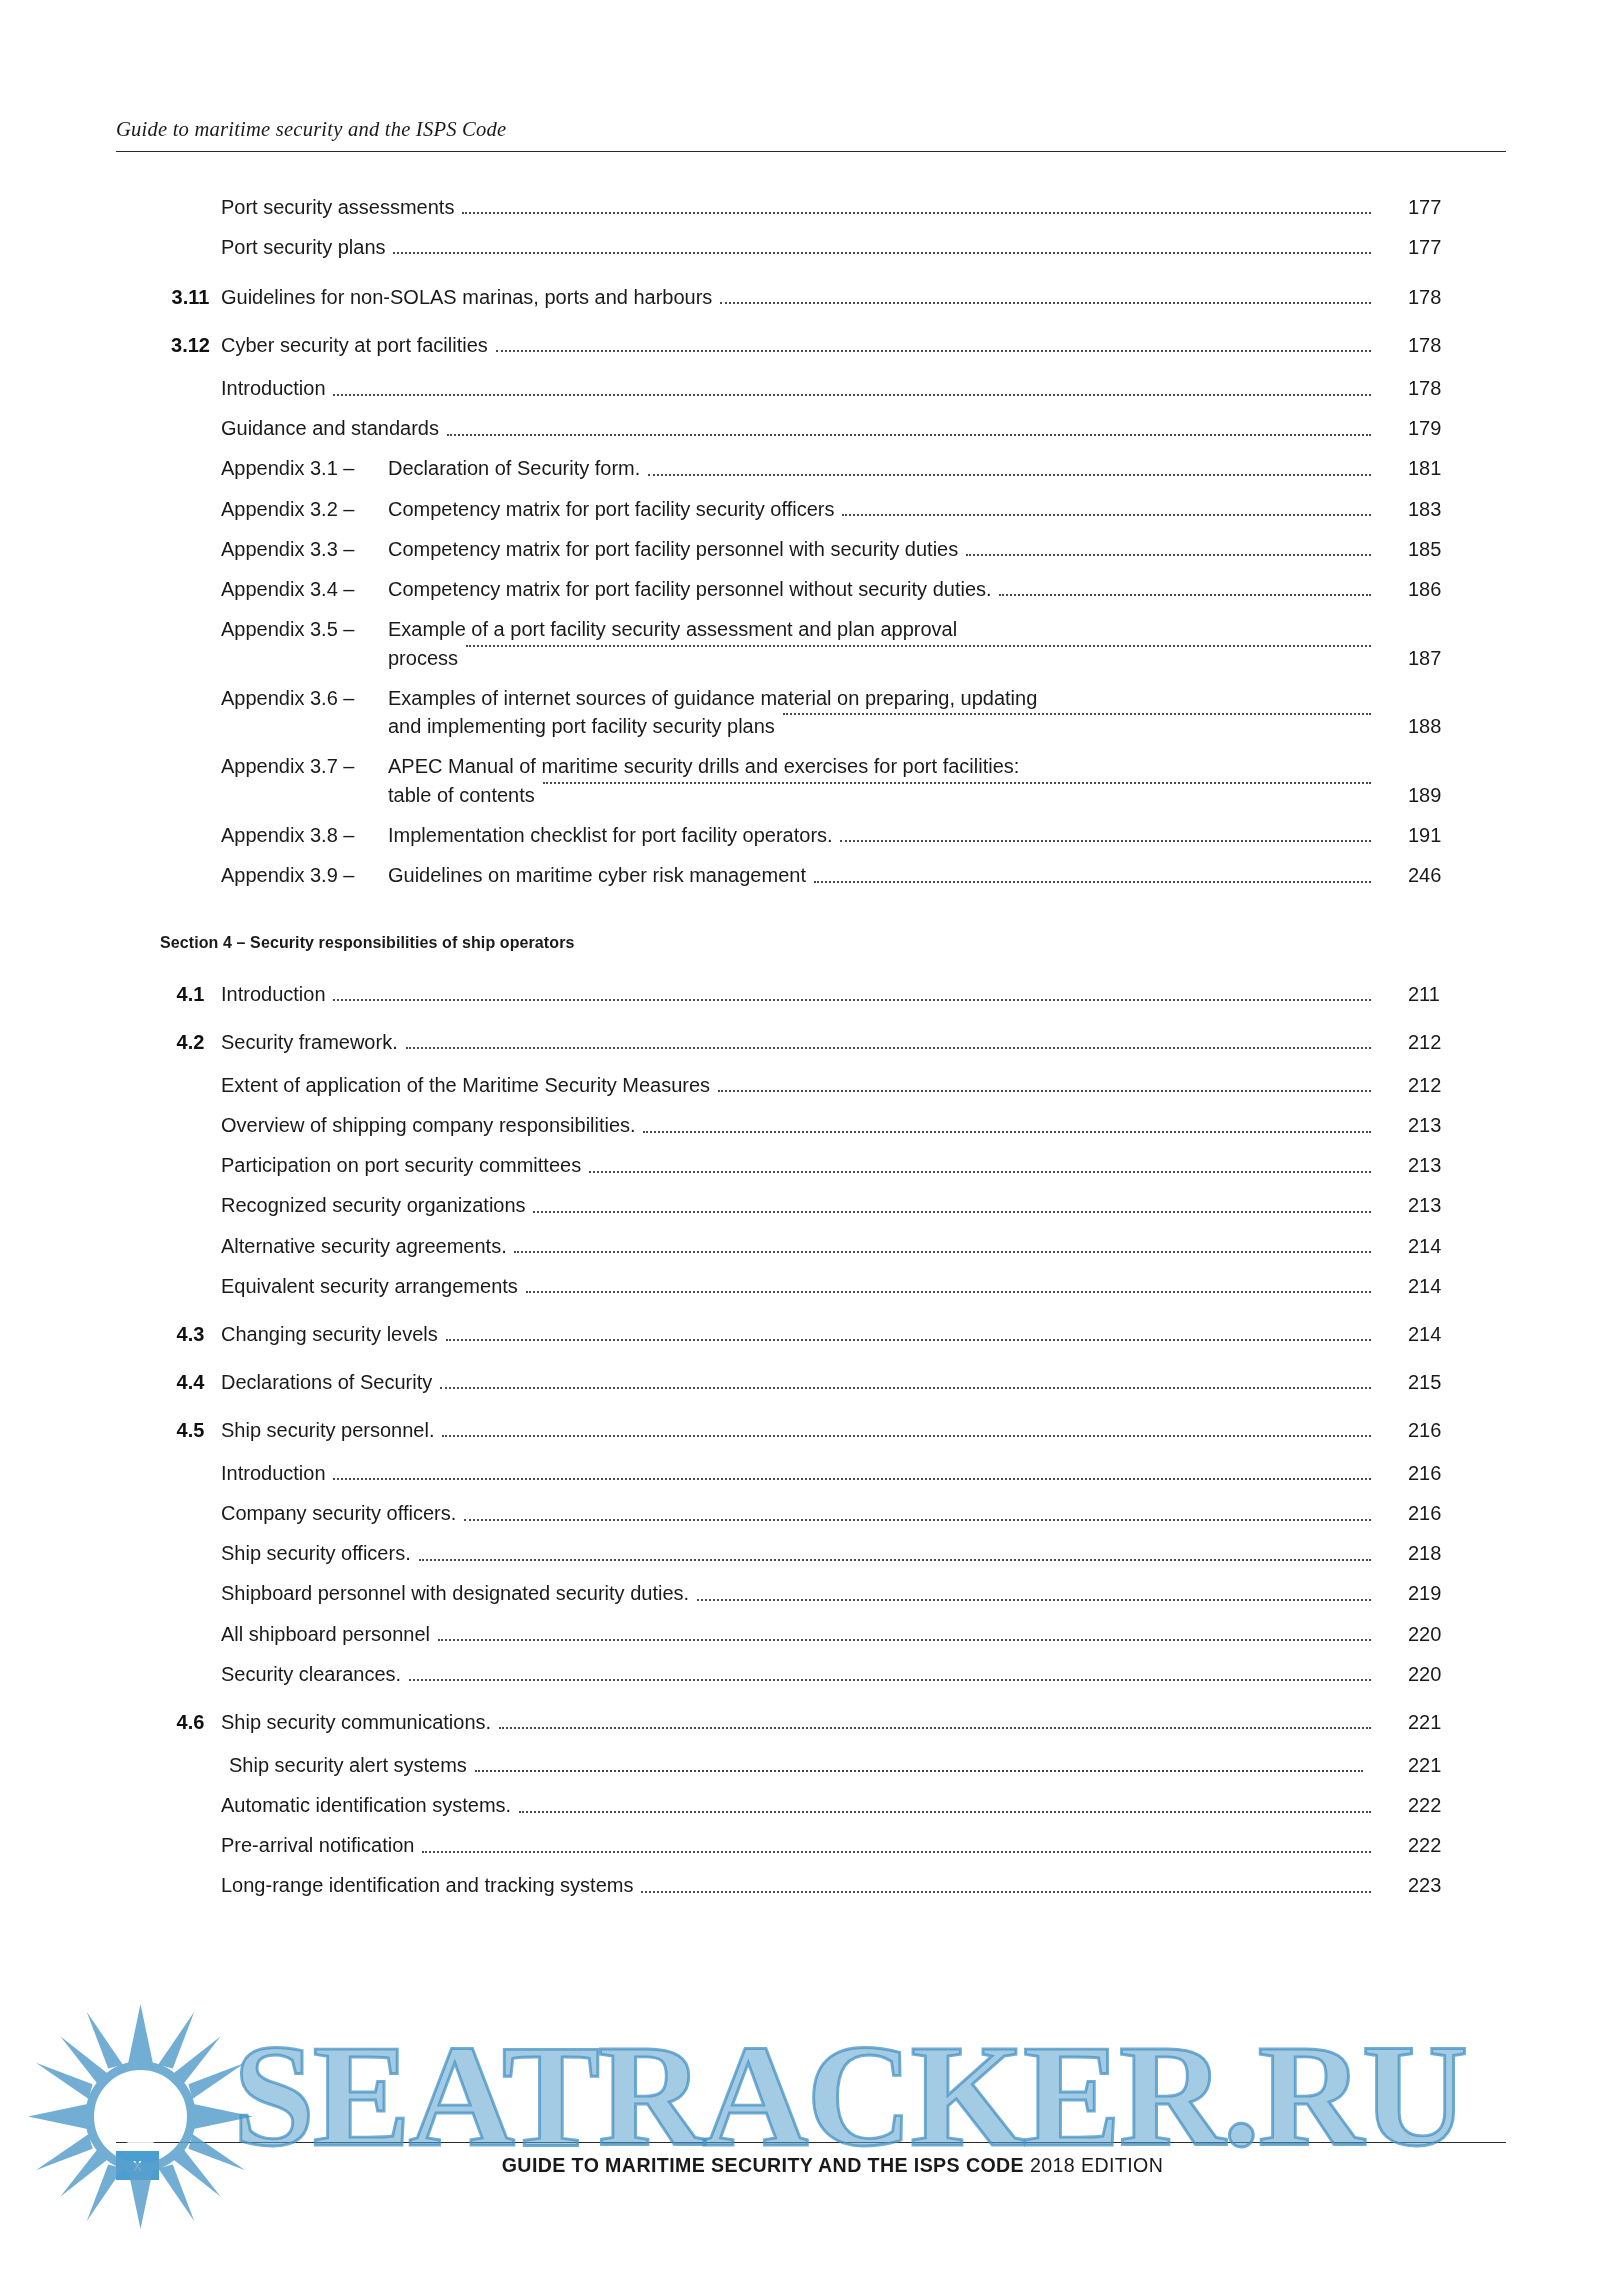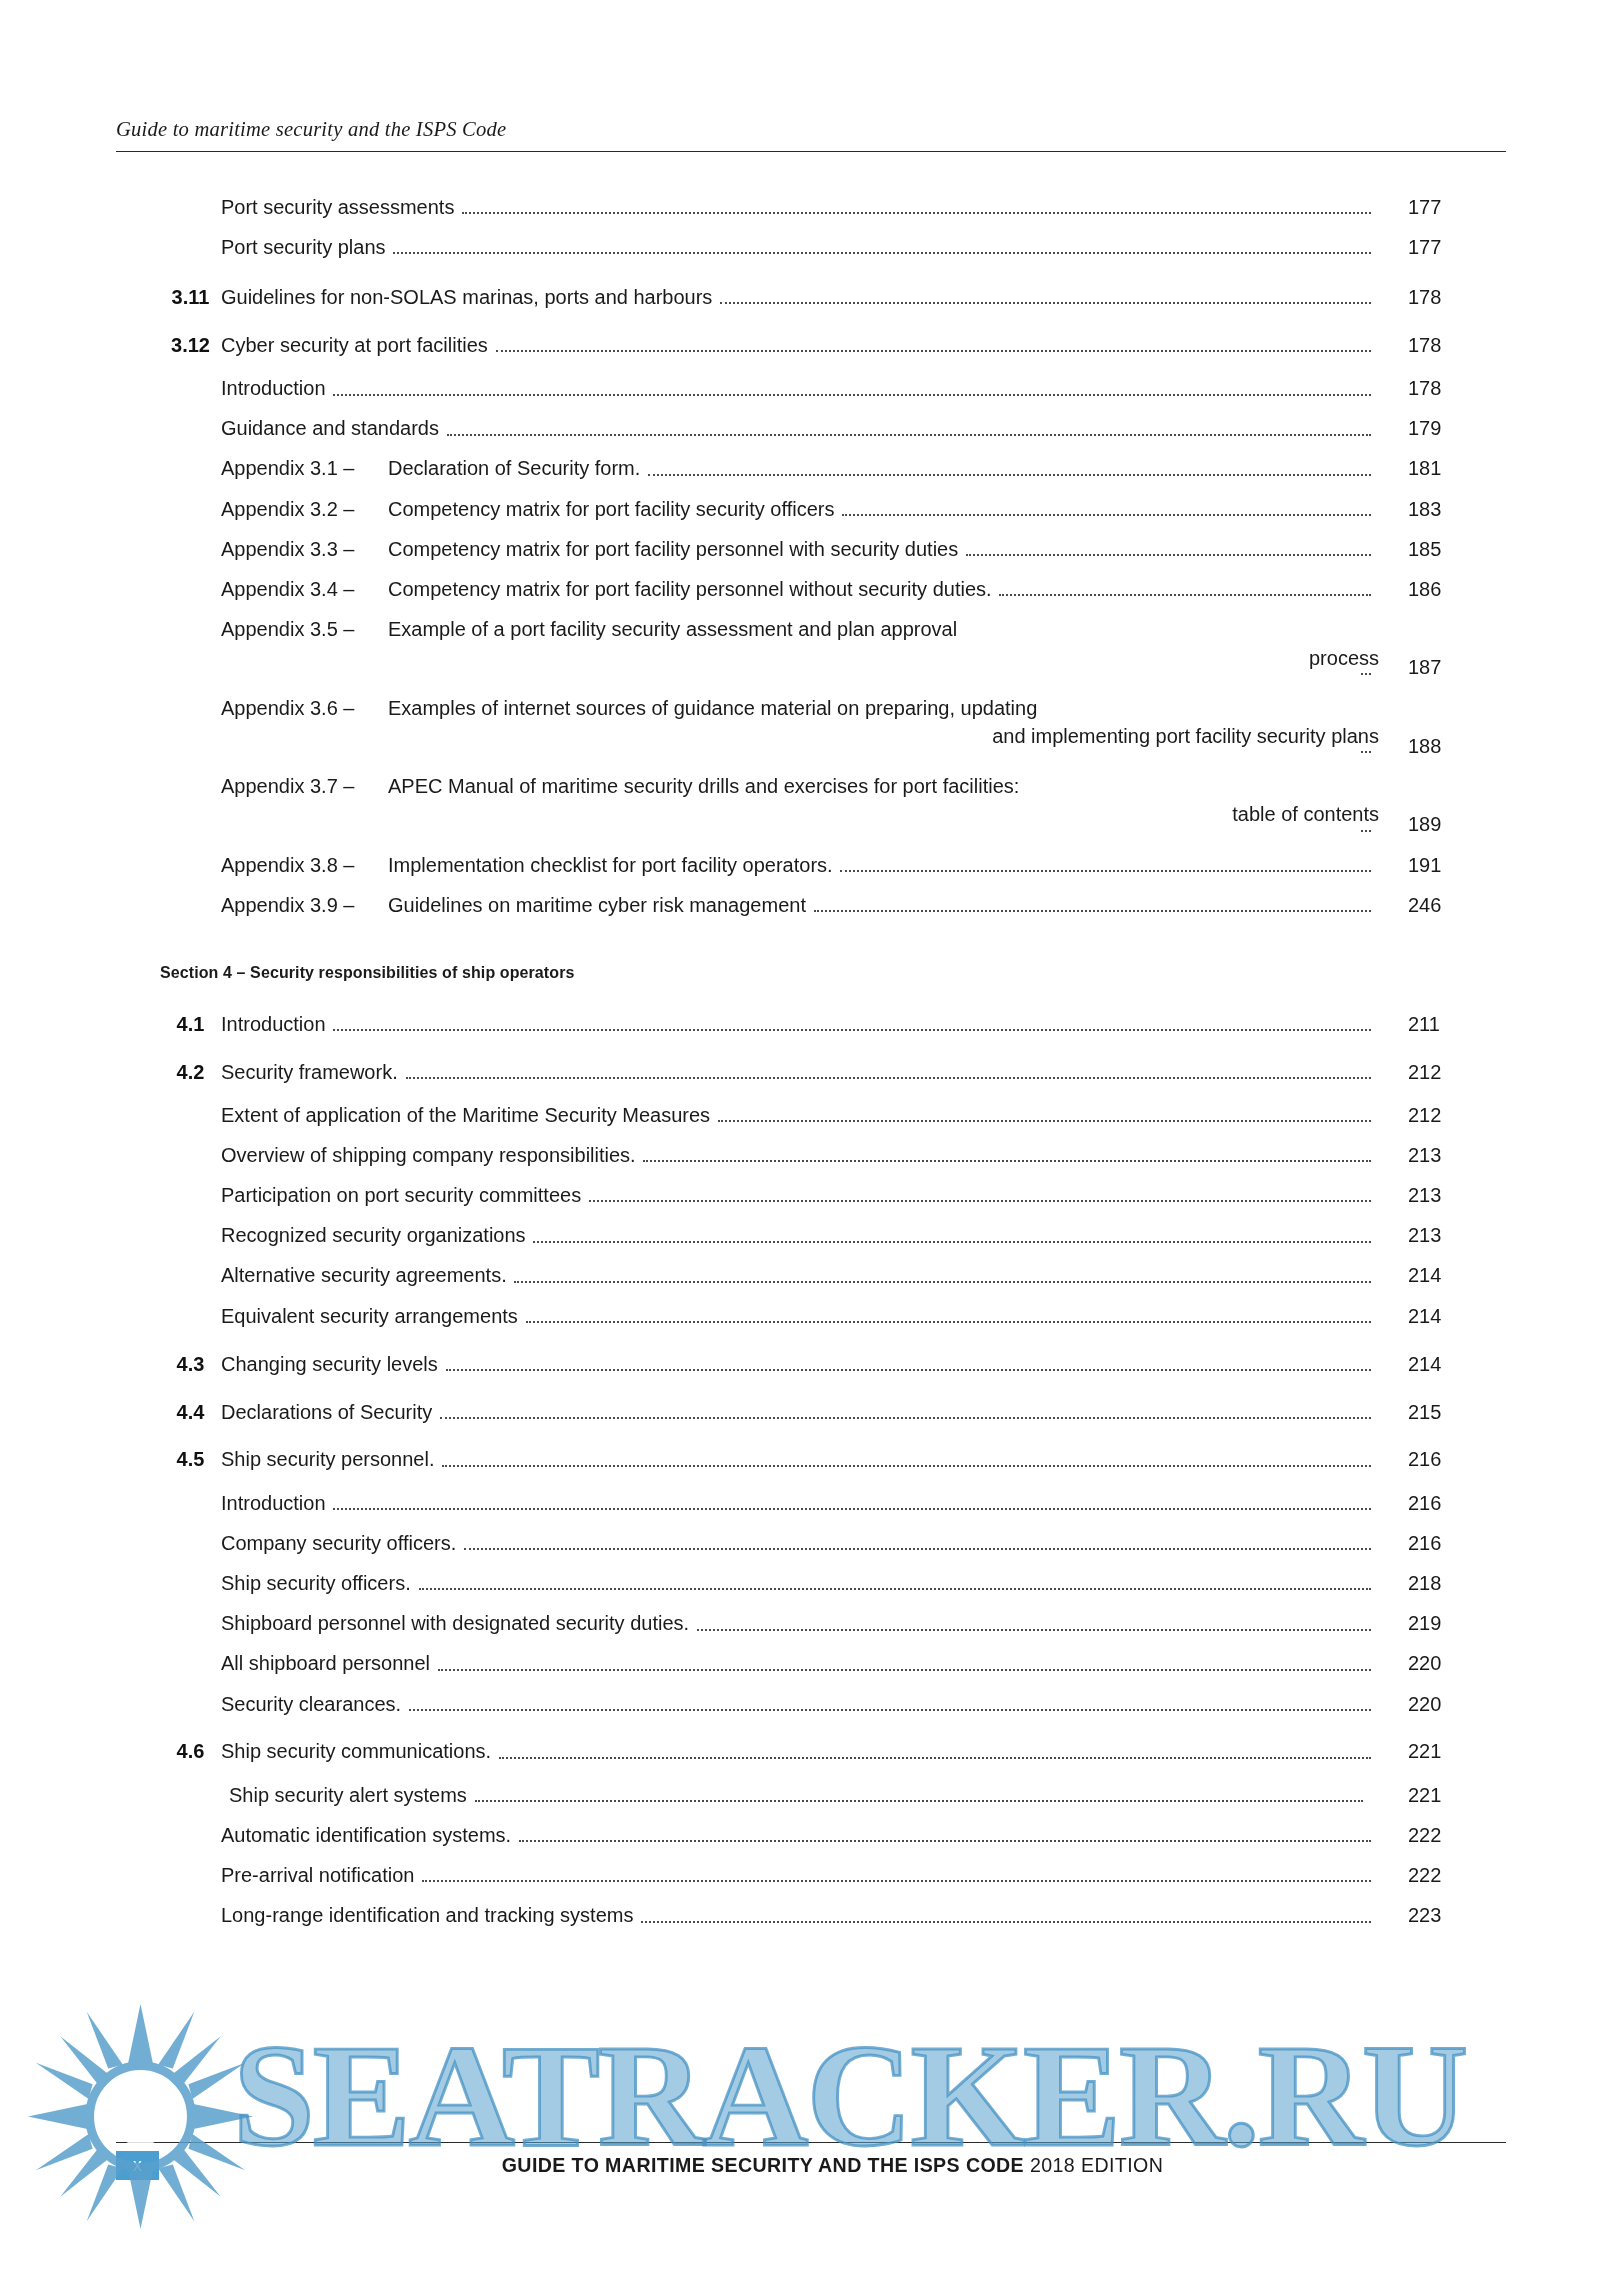--- a/index.html
+++ b/index.html
@@ -101,22 +101,20 @@
   }
   .multi .block {
     flex: 1 1 auto;
     min-width: 0;
   }
   .multi .line1 {
     display: block;
   }
   .multi .line2 {
     display: flex;
-    align-items: flex-end;
-    flex-direction: column;
   }
   .multi .pgcol {
     flex: 0 0 98px;
     width: 98px;
     display: flex;
     flex-direction: column;
     justify-content: flex-end;
     align-self: stretch;
     text-align: left;
     padding-left: 29px;

